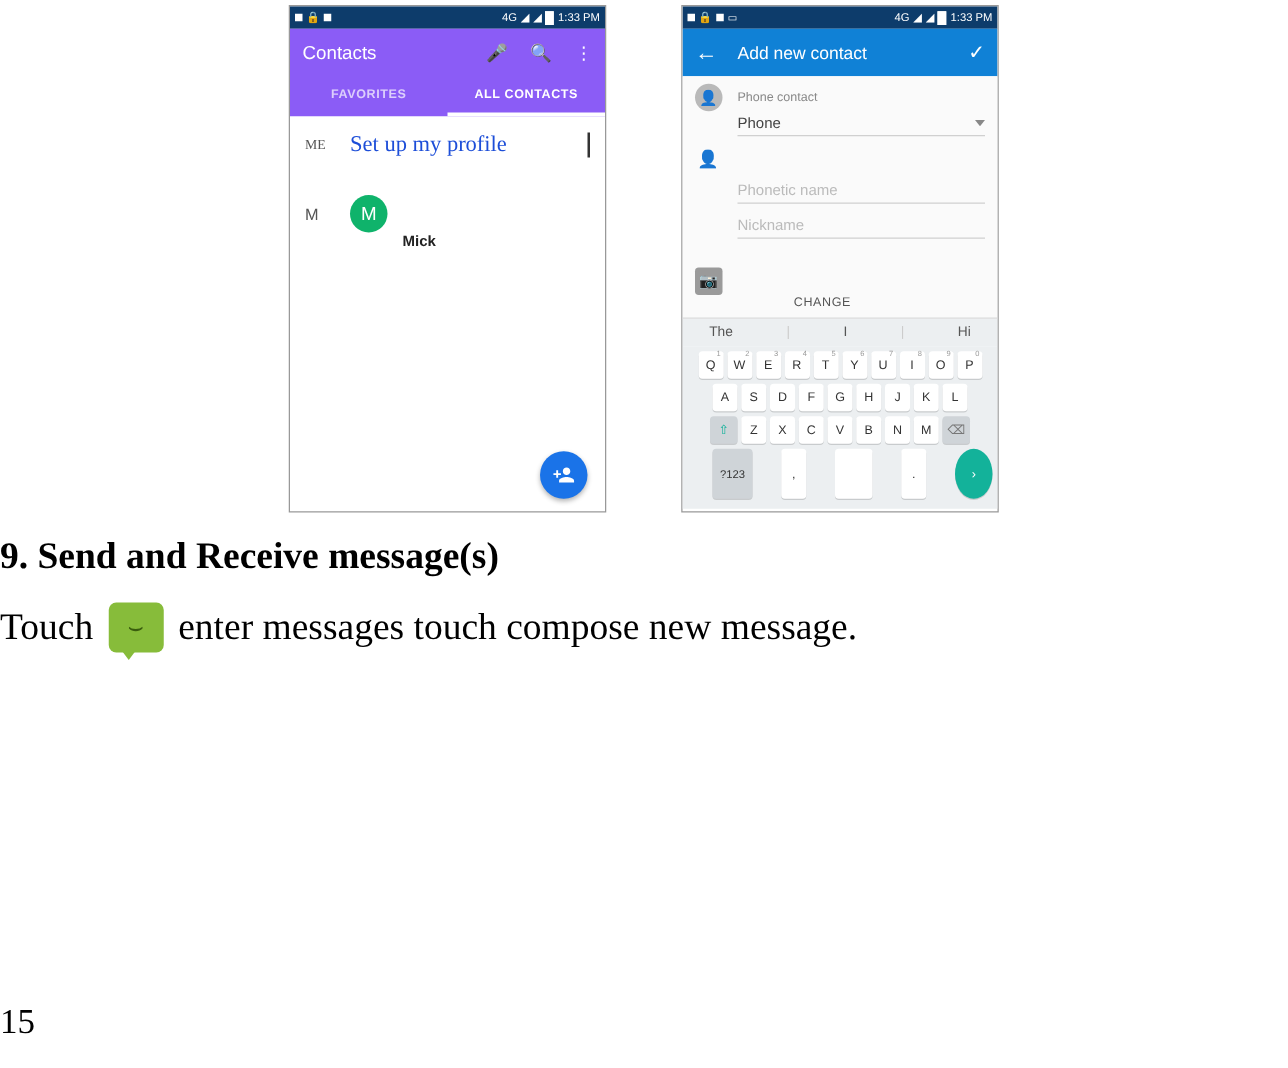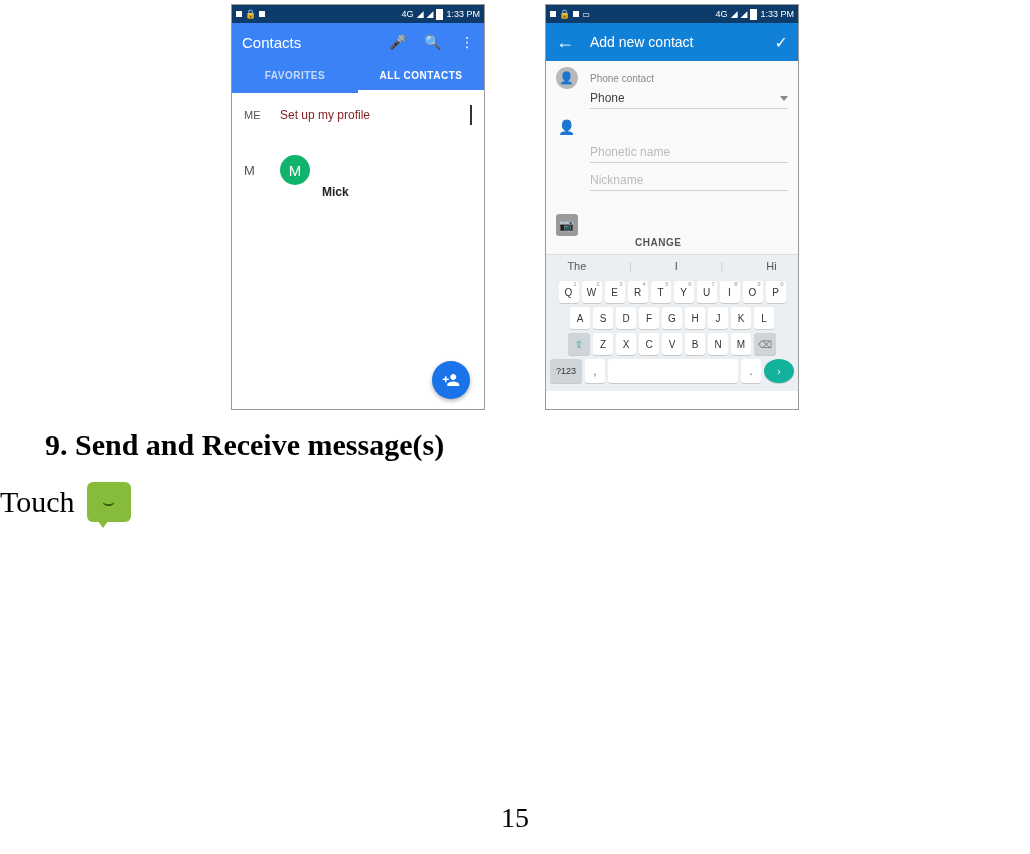--- a/index.html
+++ b/index.html
@@ -52,21 +52,21 @@
     width: 6px; height: 6px; background: #fff; display:inline-block;
   }
   .battery-icon {
     width: 5px; height: 9px; border:1px solid #fff; position:relative; background:#fff;
   }
   .signal-icon {
     font-size:9px;
   }
   
   .app-bar {
-    background: #3b82f6;
+    background: #8b5cf6;
     color: #fff;
   }
   .app-bar-row1 {
     display:flex; align-items:center; justify-content:space-between;
     height:38px; padding:0 10px;
   }
   .app-title {
     font-size:15px; font-weight:500;
   }
   .app-icons { display:flex; gap:18px; align-items:center; }
@@ -80,23 +80,24 @@
     border-bottom: 3px solid transparent;
     letter-spacing:0.5px;
   }
   .tab.active {
     color:#fff; border-bottom-color:#fff;
   }
   
   .me-row {
     display:flex; align-items:center; padding: 12px 12px; font-size:12px;
     color:#444;
+    font-family:Liberation Serif, serif;
   }
   .me-label { font-size:11px; color:#555; width:36px; font-weight:500;}
-  .me-text { color:#7f1d1d; font-size:12px;}
+  .me-text { color:#1d4ed8; font-size:18px;}
   .me-row .bar { margin-left:auto; width:2px; height:20px; background:#333;}
   .contact-row {
     display:flex; align-items:center; padding: 4px 12px;
   }
   .letter {
     font-size:13px; color:#555; width:36px; font-weight:500;
   }
   .avatar-m {
     width:30px; height:30px; border-radius:50%; background:#0fb36b;
     color:#fff; display:flex; align-items:center; justify-content:center;
@@ -141,21 +142,21 @@
   .person-ic { color:#aaa; font-size:14px; width:22px; text-align:center;}
   .input-field {
     flex:1; font-size:12px; color:#bbb; border-bottom:1px solid #d0d0d0;
     padding-bottom:3px; display:flex; justify-content:space-between; align-items:center;
   }
   .chev { font-size:11px; color:#aaa;}
   .photo-row { display:flex; align-items:center; gap:12px; margin-top:10px; }
   .photo-box { width:22px; height:22px; background:#9a9a9a; border-radius:3px;
     display:flex; align-items:center; justify-content:center; color:#fff; font-size:12px;}
   .change-btn {
-    font-size:10px; font-weight:700; color:#555; letter-spacing:0.5px;
+    font-size:10px; font-weight:400; color:#555; letter-spacing:0.5px;
     margin-left:45px;
     margin-top:36px;
   }
   
   .kbd-suggest {
     background:#eceff1; height:22px; display:flex; align-items:center;
     justify-content:space-around; font-size:11px; color:#555;
     border-top:1px solid #ddd;
   }
   .kbd-suggest .sep { color:#ccc;}
@@ -169,57 +170,56 @@
     display:flex; align-items:center; justify-content:center;
     font-size:10px; color:#333; position:relative;
   }
   .kbd-key .n { position:absolute; top:0; right:2px; font-size:6px; color:#999;}
   .kbd-key.wide2 { width:22px; background:#cfd4d8;}
   .kbd-key.space { flex:1; background:#fff;}
   .kbd-key.green { background:#13b29a; color:#fff; width:30px; border-radius:50%;}
   .kbd-key.shift { background:#cfd4d8; color:#13b29a;}
   .kbd-key.del { background:#cfd4d8; color:#777;}
   .kbd-bottom { display:flex; gap:3px; align-items:center;}
-  .kbd-bottom .kbd-key { height:24px;}
+  .kbd-bottom .kbd-key { height:40px;margin-left:20px;}
   .kbd-bottom .sym { background:#cfd4d8; width:32px; font-size:9px;}
   .kbd-bottom .comma, .kbd-bottom .dot { width:20px;}
   
   .doc-text {
     font-size: 30px;
     line-height: 1.35;
     text-align: justify;
     padding: 2px 2px 0 0;
     margin: 6px 0 0 0;
   }
   .heading {
     font-size: 30px;
     font-weight: bold;
     margin: 18px 0 16px 0;
-    padding-left: 45px;
   }
   .inline-row {
     font-size: 30px;
     display:flex; align-items:center; gap:8px;
     margin-top: 20px;
   }
   .msg-icon {
     width:44px; height:40px; background:#87bc3a; border-radius:6px;
     display:flex; align-items:center; justify-content:center; position:relative;
     margin: 0 4px;
   }
   .msg-icon::after {
     content:""; position:absolute; bottom:-6px; left:10px;
     width:0; height:0; border-left:6px solid transparent; border-right:6px solid transparent;
     border-top:8px solid #87bc3a;
   }
   .msg-face {
     font-size:20px; color:#3a5d0e;
   }
   .page-number {
-    position:absolute; bottom:20px; left:0; right:0; text-align:center;
+    position:absolute; bottom:20px; left:0; right:0; 
     font-size:28px;
   }
 </style>
 </head>
 <body>
 
 <div class="page">
 
   <div class="screenshots">
 
@@ -373,16 +373,17 @@
       </div>
     </div>
   </div>
 
   <div class="heading">9. Send and Receive message(s)</div>
   <div class="inline-row">
     <span>Touch</span>
     <span class="msg-icon">
       <span class="msg-face">⌣</span>
     </span>
+    <span>enter messages touch compose new message.</span>
   </div>
 
   <div class="page-number">15</div>
 </div>
 
 </body></html>

